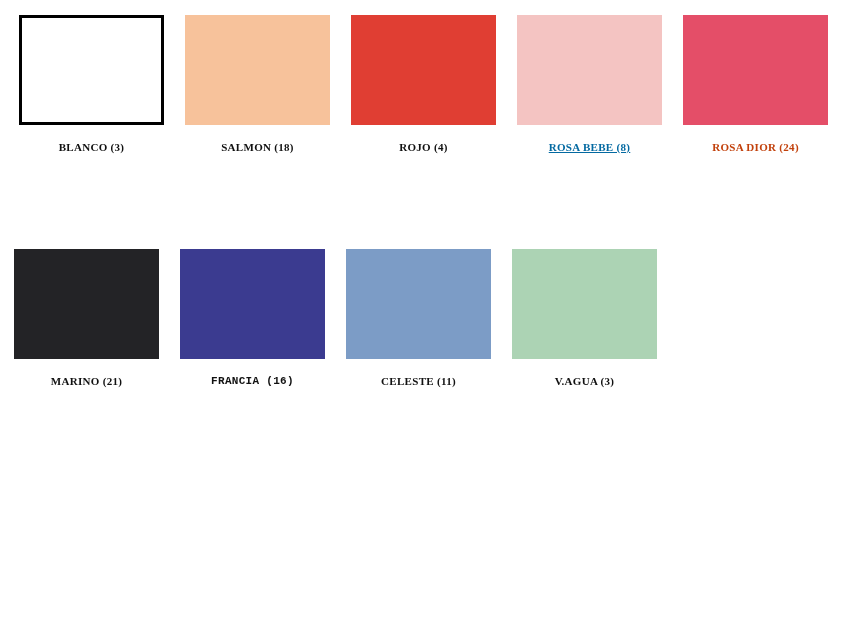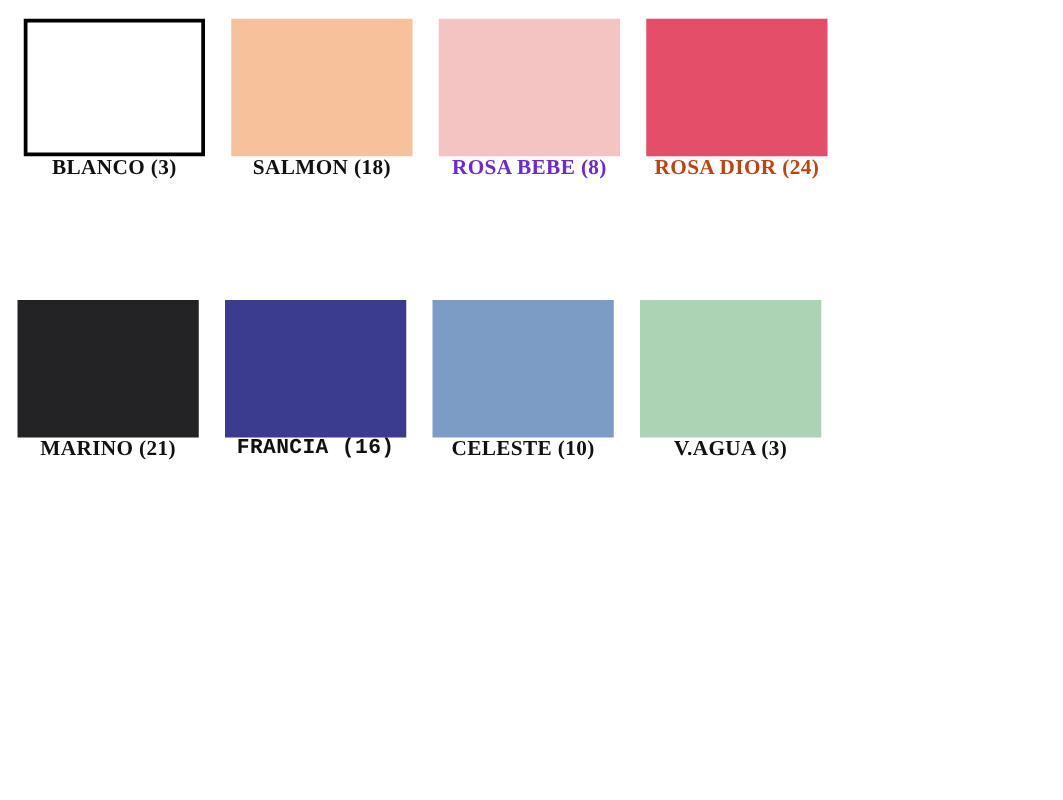--- a/index.html
+++ b/index.html
@@ -46,23 +46,24 @@
     height: 110px;
     box-sizing: border-box;
     background: #ffffff;
   }
 
   .swatch-chip.outlined {
     border: 3px solid #000000;
   }
 
   .swatch-label {
+    margin-top: 16px;
     font-family: "Liberation Serif", "DejaVu Serif", serif;
     font-weight: bold;
-    font-size: 17px;
+    font-size: 11px;
     line-height: 1.1;
     letter-spacing: 0.3px;
     color: #111111;
     text-align: left;
     white-space: nowrap;
   }
 </style>
 </head>
 <body style="background: rgb(255, 255, 255);">
 
@@ -73,24 +74,28 @@
     <div class="swatch-cell">
       <div class="swatch-chip outlined" style="background: rgb(255, 255, 255); border: 3px solid rgb(0, 0, 0);"></div>
       <div class="swatch-label" style="color: rgb(17, 17, 17);">BLANCO (3)</div>
     </div>
 
     <div class="swatch-cell">
       <div class="swatch-chip" style="background: rgb(247, 194, 155);"></div>
       <div class="swatch-label" style="color: rgb(17, 17, 17);">SALMON (18)</div>
     </div>
 
+    <div class="swatch-cell">
+      <div class="swatch-chip" style="background: rgb(224, 62, 51);"></div>
+      <div class="swatch-label" style="color: rgb(17, 17, 17);">ROJO (4)</div>
+    </div>
 
     <div class="swatch-cell">
       <div class="swatch-chip" style="background: rgb(244, 196, 194);"></div>
-      <div class="swatch-label" style="color: #6d28d9;">ROSA BEBE (8)</div>
+      <div class="swatch-label" style="color: #0369a1; text-decoration: underline;">ROSA BEBE (8)</div>
     </div>
 
     <div class="swatch-cell">
       <div class="swatch-chip" style="background: rgb(228, 78, 104);"></div>
       <div class="swatch-label" style="color: #c2410c;">ROSA DIOR (24)</div>
     </div>
 
   </div>
 
   <div class="swatch-row row-2">
@@ -100,21 +105,21 @@
       <div class="swatch-label" style="color: rgb(17, 17, 17);">MARINO (21)</div>
     </div>
 
     <div class="swatch-cell">
       <div class="swatch-chip" style="background: rgb(59, 59, 144);"></div>
       <div class="swatch-label" style="color: rgb(17, 17, 17); font-family: Liberation Mono, monospace;">FRANCIA (16)</div>
     </div>
 
     <div class="swatch-cell">
       <div class="swatch-chip" style="background: rgb(124, 156, 198);"></div>
-      <div class="swatch-label" style="color: rgb(17, 17, 17);">CELESTE (10)</div>
+      <div class="swatch-label" style="color: rgb(17, 17, 17);">CELESTE (11)</div>
     </div>
 
     <div class="swatch-cell">
       <div class="swatch-chip" style="background: rgb(172, 211, 180);"></div>
       <div class="swatch-label" style="color: rgb(17, 17, 17);">V.AGUA (3)</div>
     </div>
 
   </div>
 
 </div>

